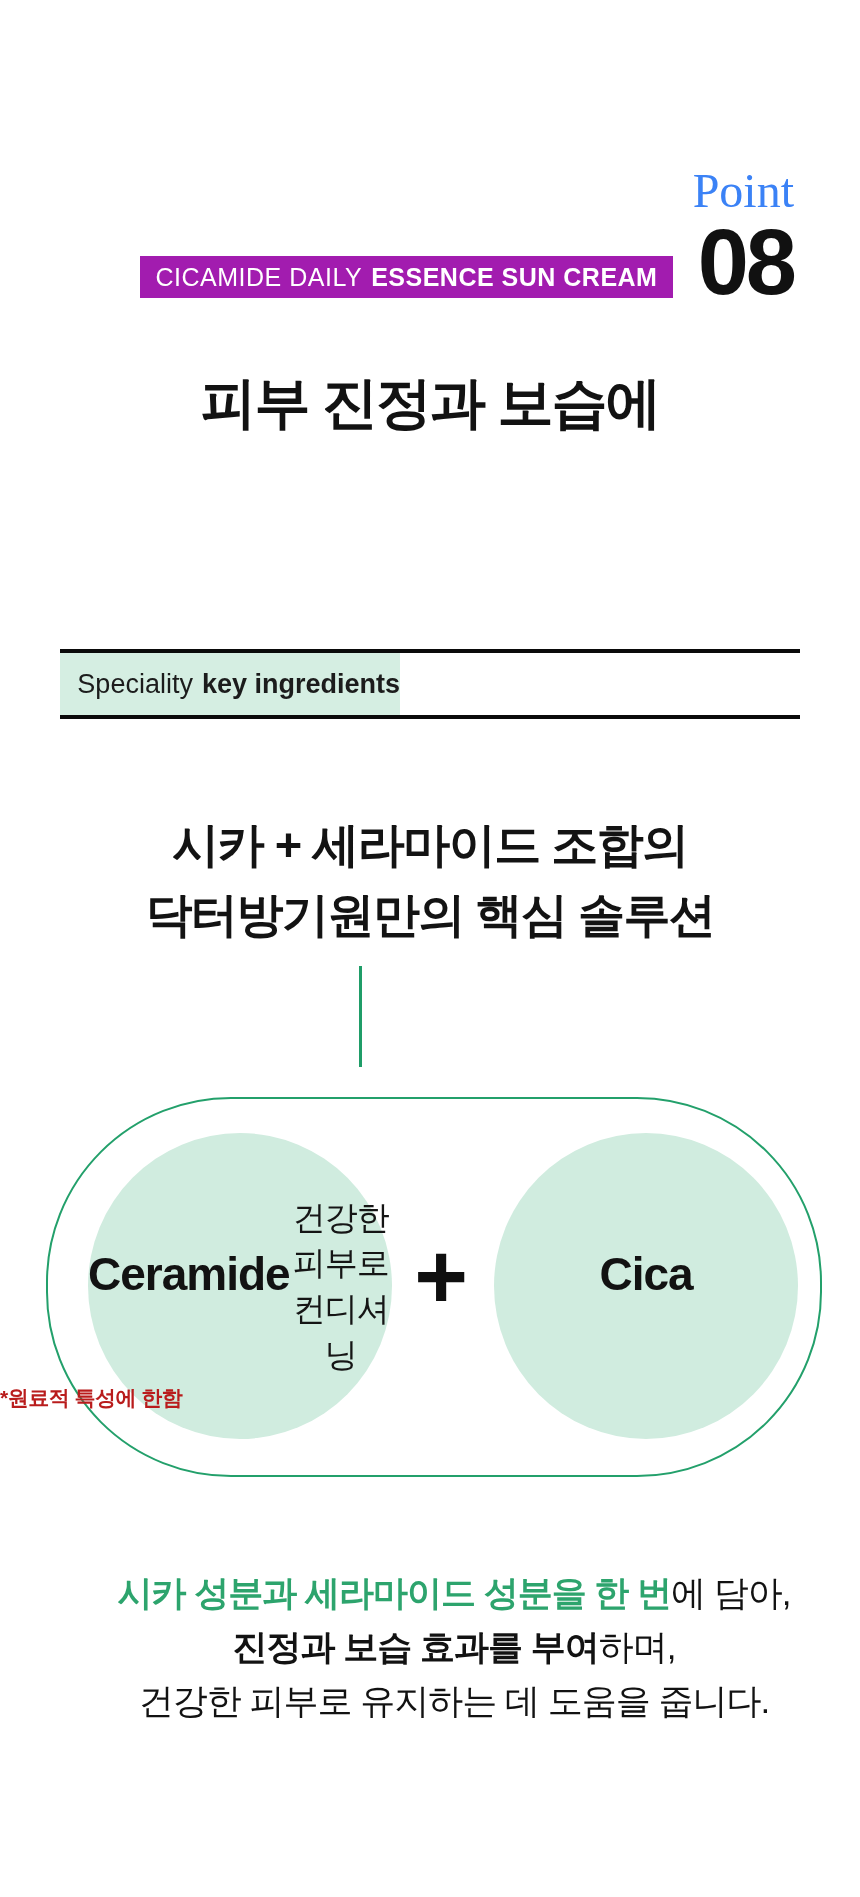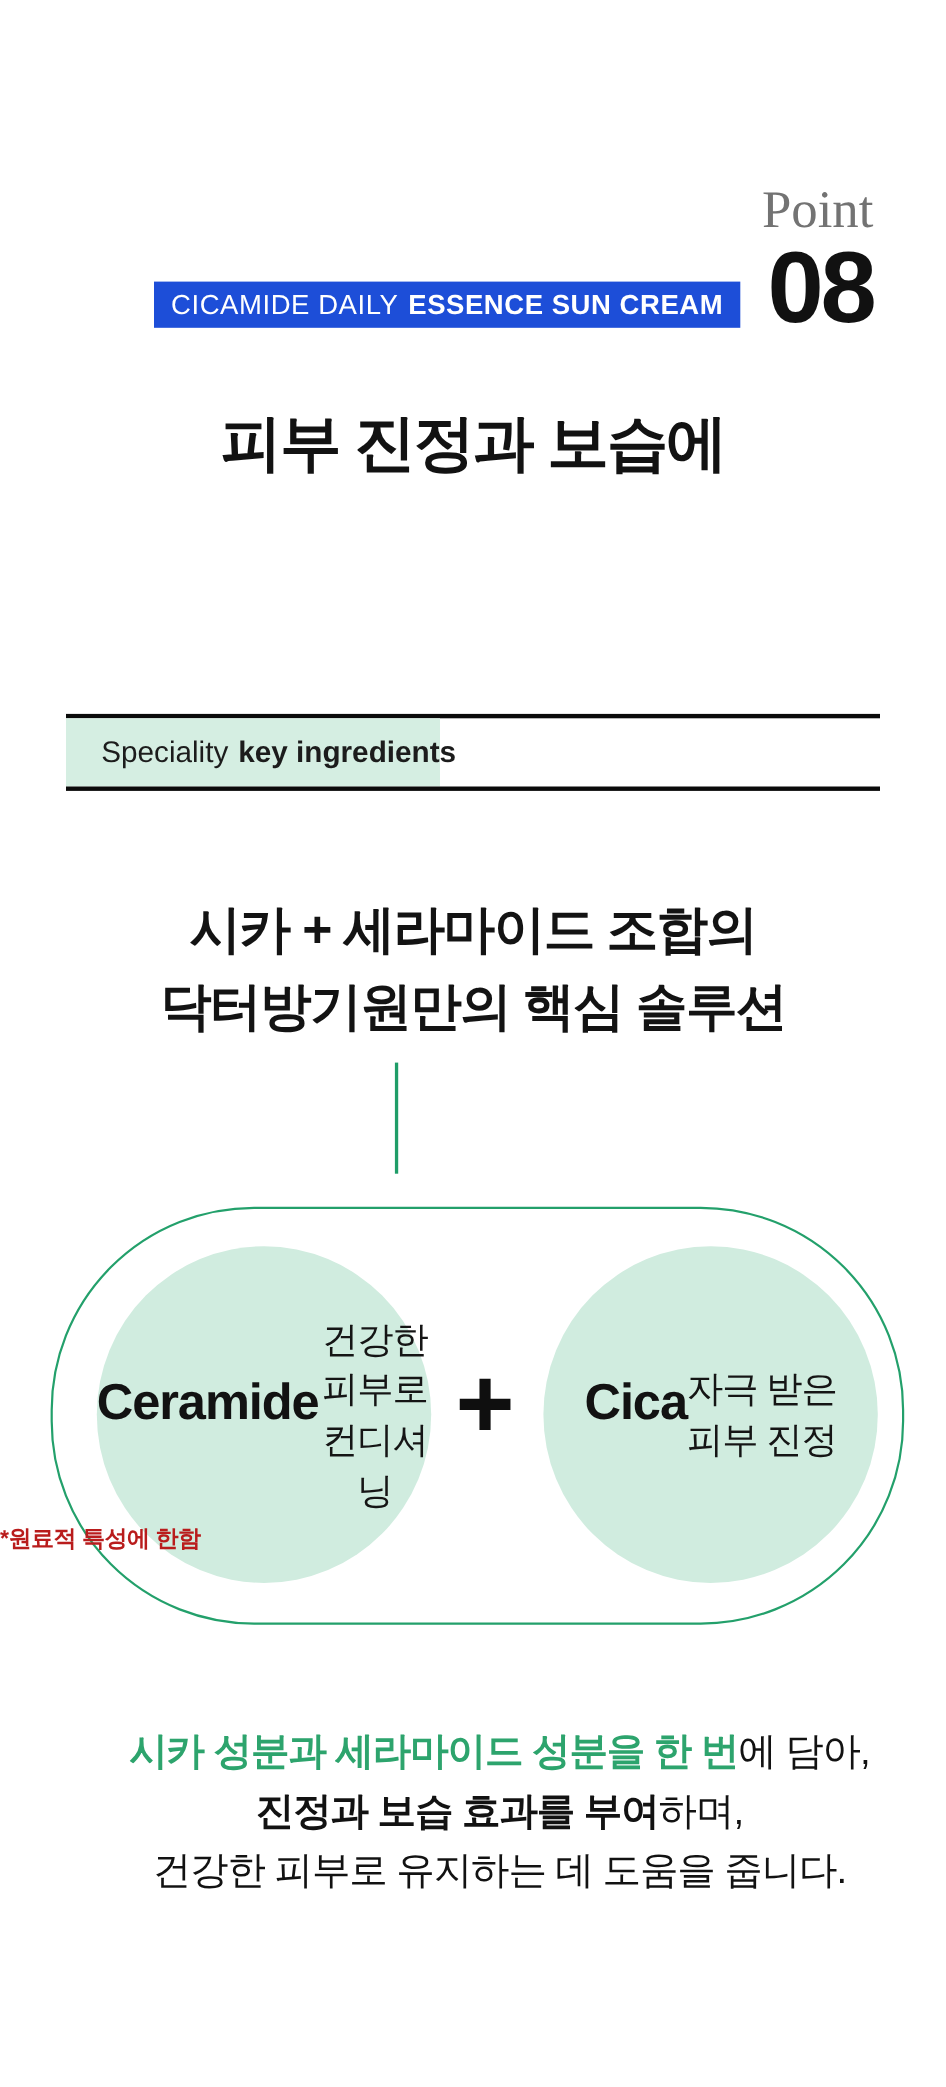--- a/index.html
+++ b/index.html
@@ -2,39 +2,39 @@
 <html><head>
 <meta charset="utf-8">
 <style>
   html,body{margin:0;padding:0;background:#ffffff;}
   .page{
     position:relative;width:860px;height:1897px;background:#ffffff;overflow:hidden;
     font-family:"Liberation Sans","DejaVu Sans",sans-serif;color:#121212;
   }
   
   .point-block{position:absolute;right:66px;top:166px;text-align:right;}
-  .point-label{font-family:"Liberation Serif","DejaVu Serif",serif;font-size:48px;line-height:1.05;color:#737373;}
+  .point-label{font-family:"Liberation Serif","DejaVu Serif",serif;font-size:48px;line-height:1.05;color:#3b82f6;}
   .point-number{font-size:92px;font-weight:800;line-height:.92;letter-spacing:-3px;color:#111;margin-top:4px;}
   
   .banner{
-    position:absolute;left:140px;top:256px;width:533px;height:42px;background:#1d4ed8;
+    position:absolute;left:140px;top:256px;width:533px;height:42px;background:#a21caf;
     display:flex;align-items:center;justify-content:center;color:#ffffff;font-size:25px;letter-spacing:.5px;white-space:nowrap;
   }
   .banner .reg{font-weight:400;margin-right:9px;}
   .banner .bold{font-weight:700;}
   
   .headline{position:absolute;left:0;top:362px;width:100%;text-align:center;
     font-size:56px;font-weight:700;line-height:81px;letter-spacing:-2px;color:#121212;white-space:nowrap;}
   .headline .prefix{margin-right:14px;}
   .accent{color:#2da46d;}
   
   .divider-block{position:absolute;left:60px;top:649px;width:740px;}
   .rule{height:4px;background:#0a0a0a;}
   .label-box{width:340px;height:62px;background:#d5eee2;display:flex;align-items:center;
-    box-sizing:border-box;padding-left:32px;font-size:27px;color:#1c1c1c;white-space:nowrap;}
+    box-sizing:border-box;padding-left:32px;font-size:27px;color:#1c1c1c;white-space:nowrap;justify-content:flex-end;}
   .label-box .light{font-weight:300;margin-right:9px;}
   .label-box .bold{font-weight:700;}
   
   .subtitle{position:absolute;left:0;top:810px;width:100%;text-align:center;
     font-size:47px;font-weight:700;line-height:70px;letter-spacing:-1.5px;color:#131313;white-space:nowrap;}
   
   .connector{position:absolute;left:359px;top:966px;width:3px;height:101px;background:#1f9d68;}
   
   .capsule{position:absolute;left:46px;top:1097px;width:776px;height:380px;box-sizing:border-box;
     border:2px solid #23a06b;border-radius:185px;background:#ffffff;}
@@ -96,24 +96,20 @@
     <div class="circle-desc">
       <div>건강한 피부로</div>
       <div>컨디셔닝</div>
     </div>
   </div>
 
   <div class="plus">+</div>
 
   <div class="circle right">
     <div class="circle-title">Cica</div>
-    <div class="circle-desc">
-      <div>자극 받은</div>
-      <div>피부 진정</div>
-    </div>
   </div>
 
   <div class="footnote">*원료적 특성에 한함</div>
 
   <div class="paragraph">
     <div>
       <span class="accent-bold">시카 성분과 세라마이드 성분을 한 번</span><span>에 담아,</span>
     </div>
     <div>
       <span class="bold">진정과 보습 효과를 부여</span><span>하며,</span>

